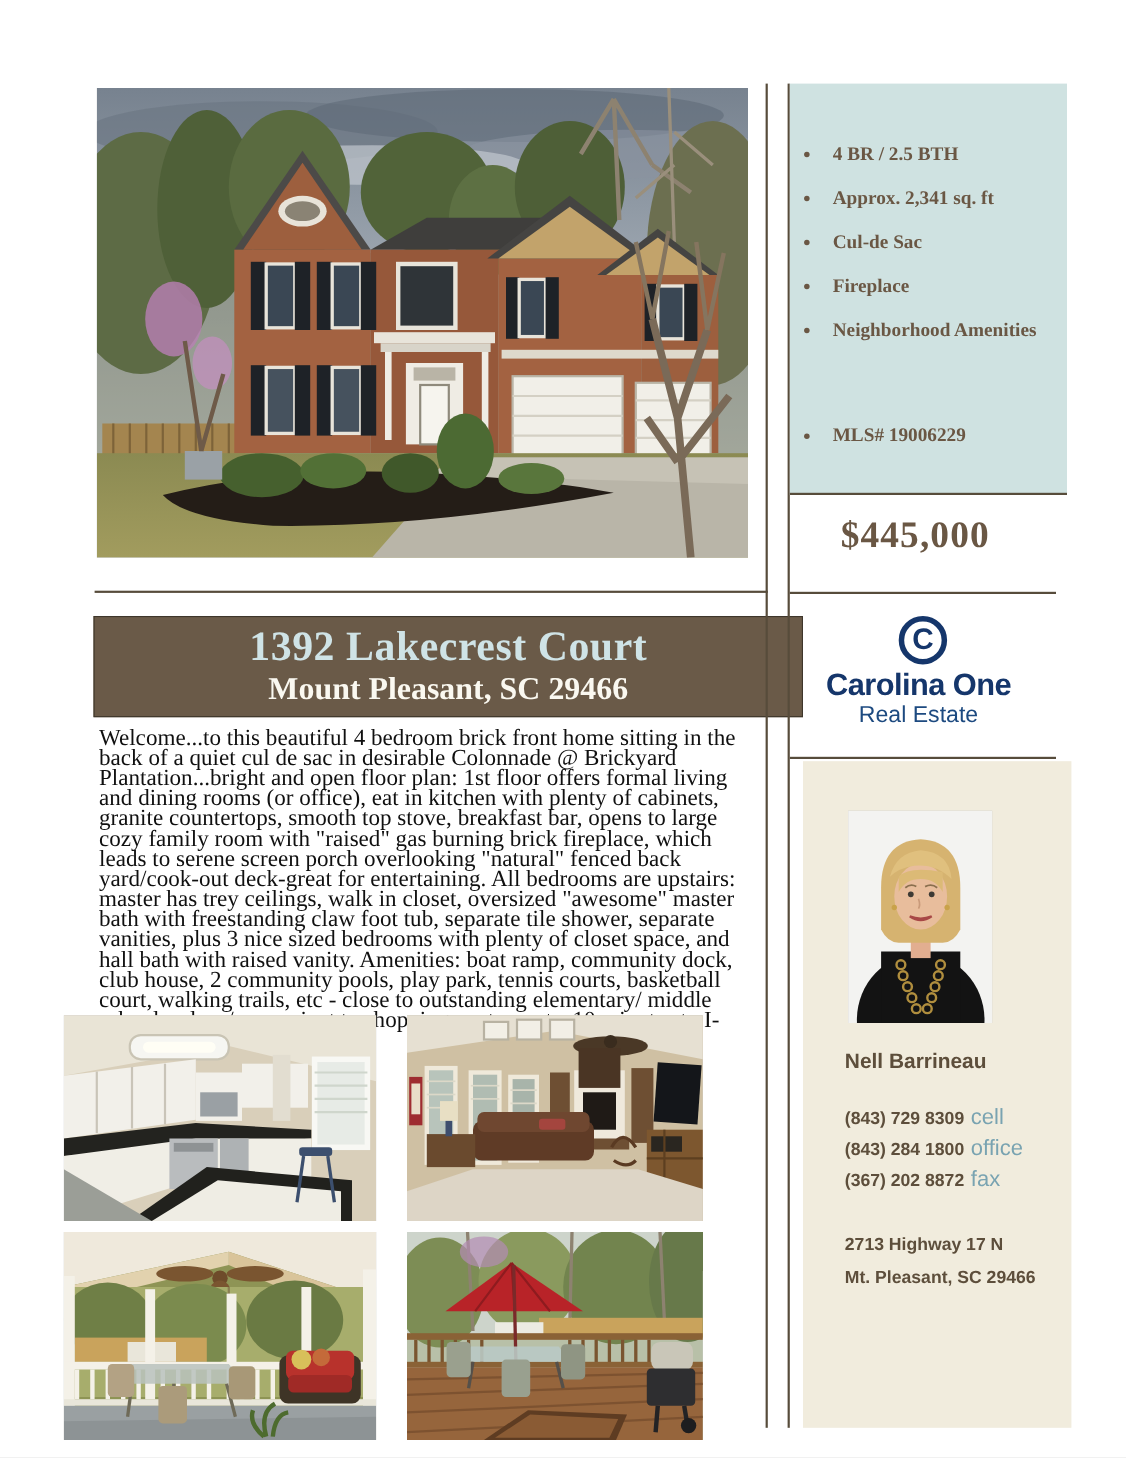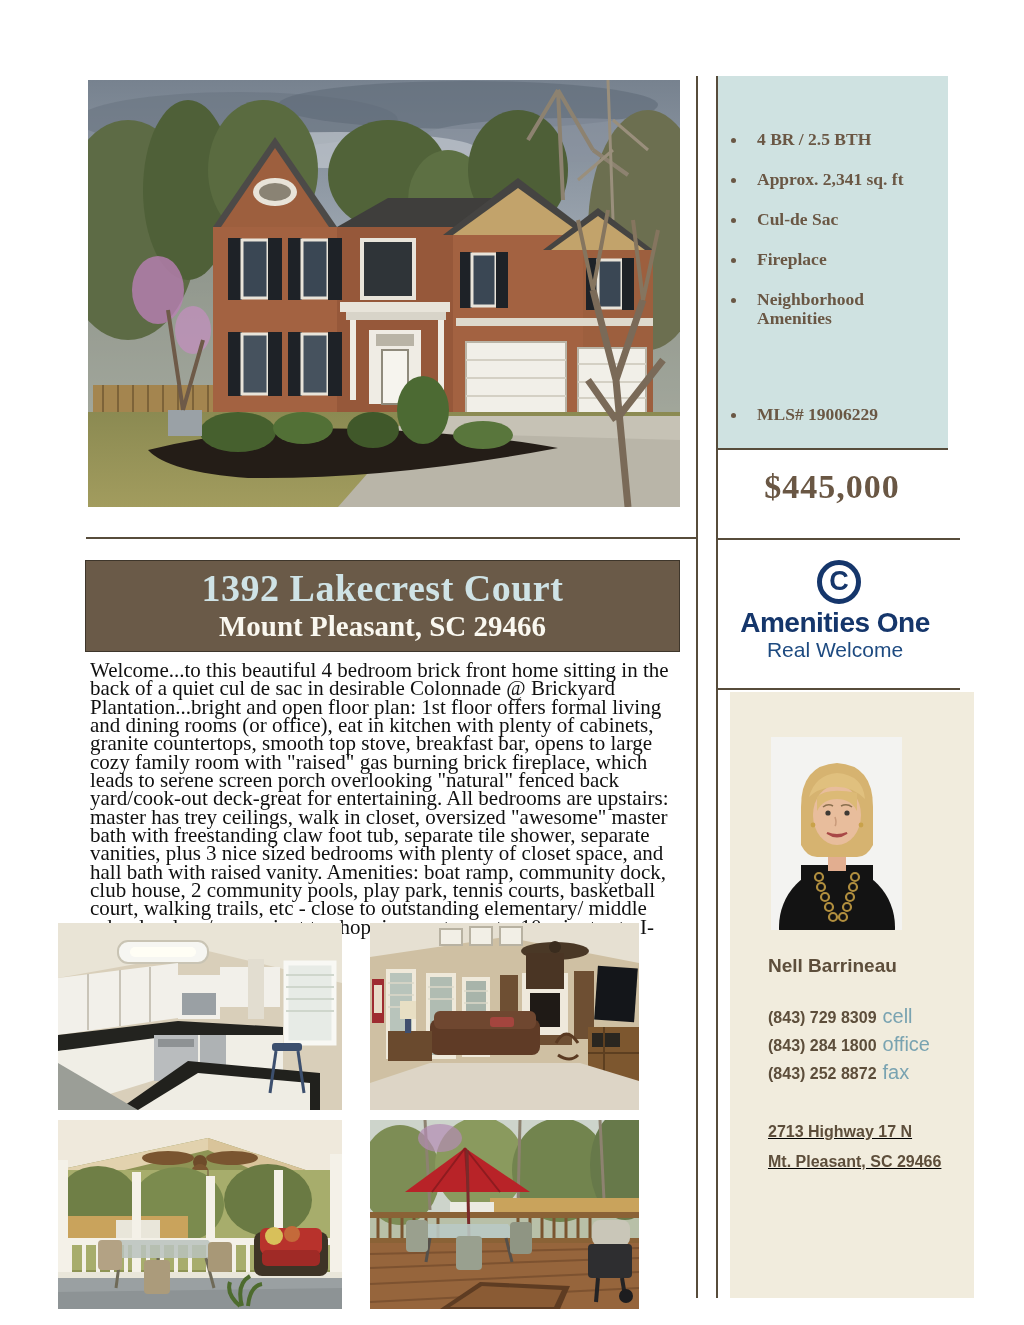--- a/index.html
+++ b/index.html
@@ -7,42 +7,42 @@
     position:relative;width:1024px;height:1325px;margin:0 auto;
     background:var(--page_bg,#fff);overflow:hidden;
     font-family:"Liberation Serif",serif;
   }
   .photo{position:absolute;overflow:hidden;background:#ccc;}
   .photo svg{display:block;width:100%;height:100%;}
 
   
   .rule-h{position:absolute;background:var(--rule_brown,#574c3b);}
   .banner{
-    position:absolute;left:85px;top:560px;width:595px;height:92px;
+    position:absolute;left:85px;top:560px;width:645px;height:92px;
     background:var(--banner_bg,#6a5a48);border:1px solid #3e362b;
     text-align:center;box-sizing:border-box;
   }
   .banner-title{
     font-size:38px;font-weight:bold;color:var(--banner_title,#cfe3e6);
     letter-spacing:.5px;line-height:46px;margin-top:4px;
   }
   .banner-sub{
     font-size:29px;font-weight:bold;color:var(--banner_subtitle,#faf8f0);
     line-height:34px;margin-top:-2px;
   }
   .desc{
     position:absolute;left:90px;top:661px;width:586px;
     font-size:21px;line-height:18.35px;color:var(--body_text,#101010);
     text-align:left;
   }
 
   
   .vline{position:absolute;width:2px;background:var(--rule_brown,#574c3b);}
   .features-box{
-    position:absolute;left:718px;top:76px;width:230px;height:374px;
+    position:absolute;left:718px;top:76px;width:252px;height:374px;
     background:var(--features_bg,#cfe2e1);
     border-bottom:2px solid var(--rule_brown,#574c3b);box-sizing:border-box;
   }
   .features-box ul{
     margin:54px 6px 0 30px;padding:0;list-style:disc outside;
     color:var(--text_brown,#6a5744);
   }
   .features-box li{
     font-size:17.5px;font-weight:bold;line-height:19px;
     margin-bottom:21px;padding-left:9px;
@@ -85,21 +85,21 @@
     box-sizing:border-box;
   }
   .agent-name{
     position:absolute;left:38px;top:263px;
     font-size:19px;font-weight:bold;color:var(--agent_text,#5d4e3b);
   }
   .phones{position:absolute;left:38px;top:313px;}
   .phone-row{height:28px;white-space:nowrap;}
   .phone-num{font-size:16px;font-weight:bold;color:var(--agent_text,#5d4e3b);}
   .phone-label{font-size:20px;color:var(--label_blue,#79a3b1);margin-left:6px;margin-top:40px;}
-  .agent-addr{position:absolute;left:38px;top:425px;text-decoration:underline;}
+  .agent-addr{position:absolute;left:38px;top:425px;}
   .agent-addr div{
     font-size:16px;font-weight:bold;color:var(--agent_text,#5d4e3b);line-height:30px;
   }
 </style>
 </head>
 <body>
 
 <div class="page">
 
   <div class="photo" style="left:88px;top:80px;width:592px;height:427px;">
@@ -492,22 +492,22 @@
   </div>
 
   <div class="price-block">
     <div class="price">$445,000</div>
   </div>
 
   <div class="logo-block">
     <div class="logo-c">
       <span>C</span>
     </div>
-    <div class="logo-name">Amenities One</div>
-    <div class="logo-tag">Real Welcome</div>
+    <div class="logo-name">Carolina One</div>
+    <div class="logo-tag">Real Estate</div>
   </div>
 
   <div class="panel">
     <div class="photo" style="left:41px;top:45px;width:131px;height:193px;">
       <svg viewBox="0 0 131 193" preserveAspectRatio="none">
         <rect width="131" height="193" fill="#f3f3f1"></rect>
         <rect width="131" height="193" fill="url(#pg)" opacity="0"></rect>
         <ellipse cx="66" cy="190" rx="58" ry="60" fill="#131313"></ellipse>
         <rect x="30" y="128" width="72" height="65" fill="#131313"></rect>
         <rect x="57" y="104" width="18" height="30" fill="#e2ae90"></rect>
@@ -543,21 +543,21 @@
     </div>
     <div class="agent-name">Nell Barrineau</div>
     <div class="phones">
       <div class="phone-row">
         <span class="phone-num">(843) 729 8309</span><span class="phone-label">cell</span>
       </div>
       <div class="phone-row">
         <span class="phone-num">(843) 284 1800</span><span class="phone-label">office</span>
       </div>
       <div class="phone-row">
-        <span class="phone-num">(843) 252 8872</span><span class="phone-label">fax</span>
+        <span class="phone-num">(367) 202 8872</span><span class="phone-label">fax</span>
       </div>
     </div>
     <div class="agent-addr">
       <div>2713 Highway 17 N</div>
       <div>Mt. Pleasant, SC 29466</div>
     </div>
   </div>
 
 </div>
 

